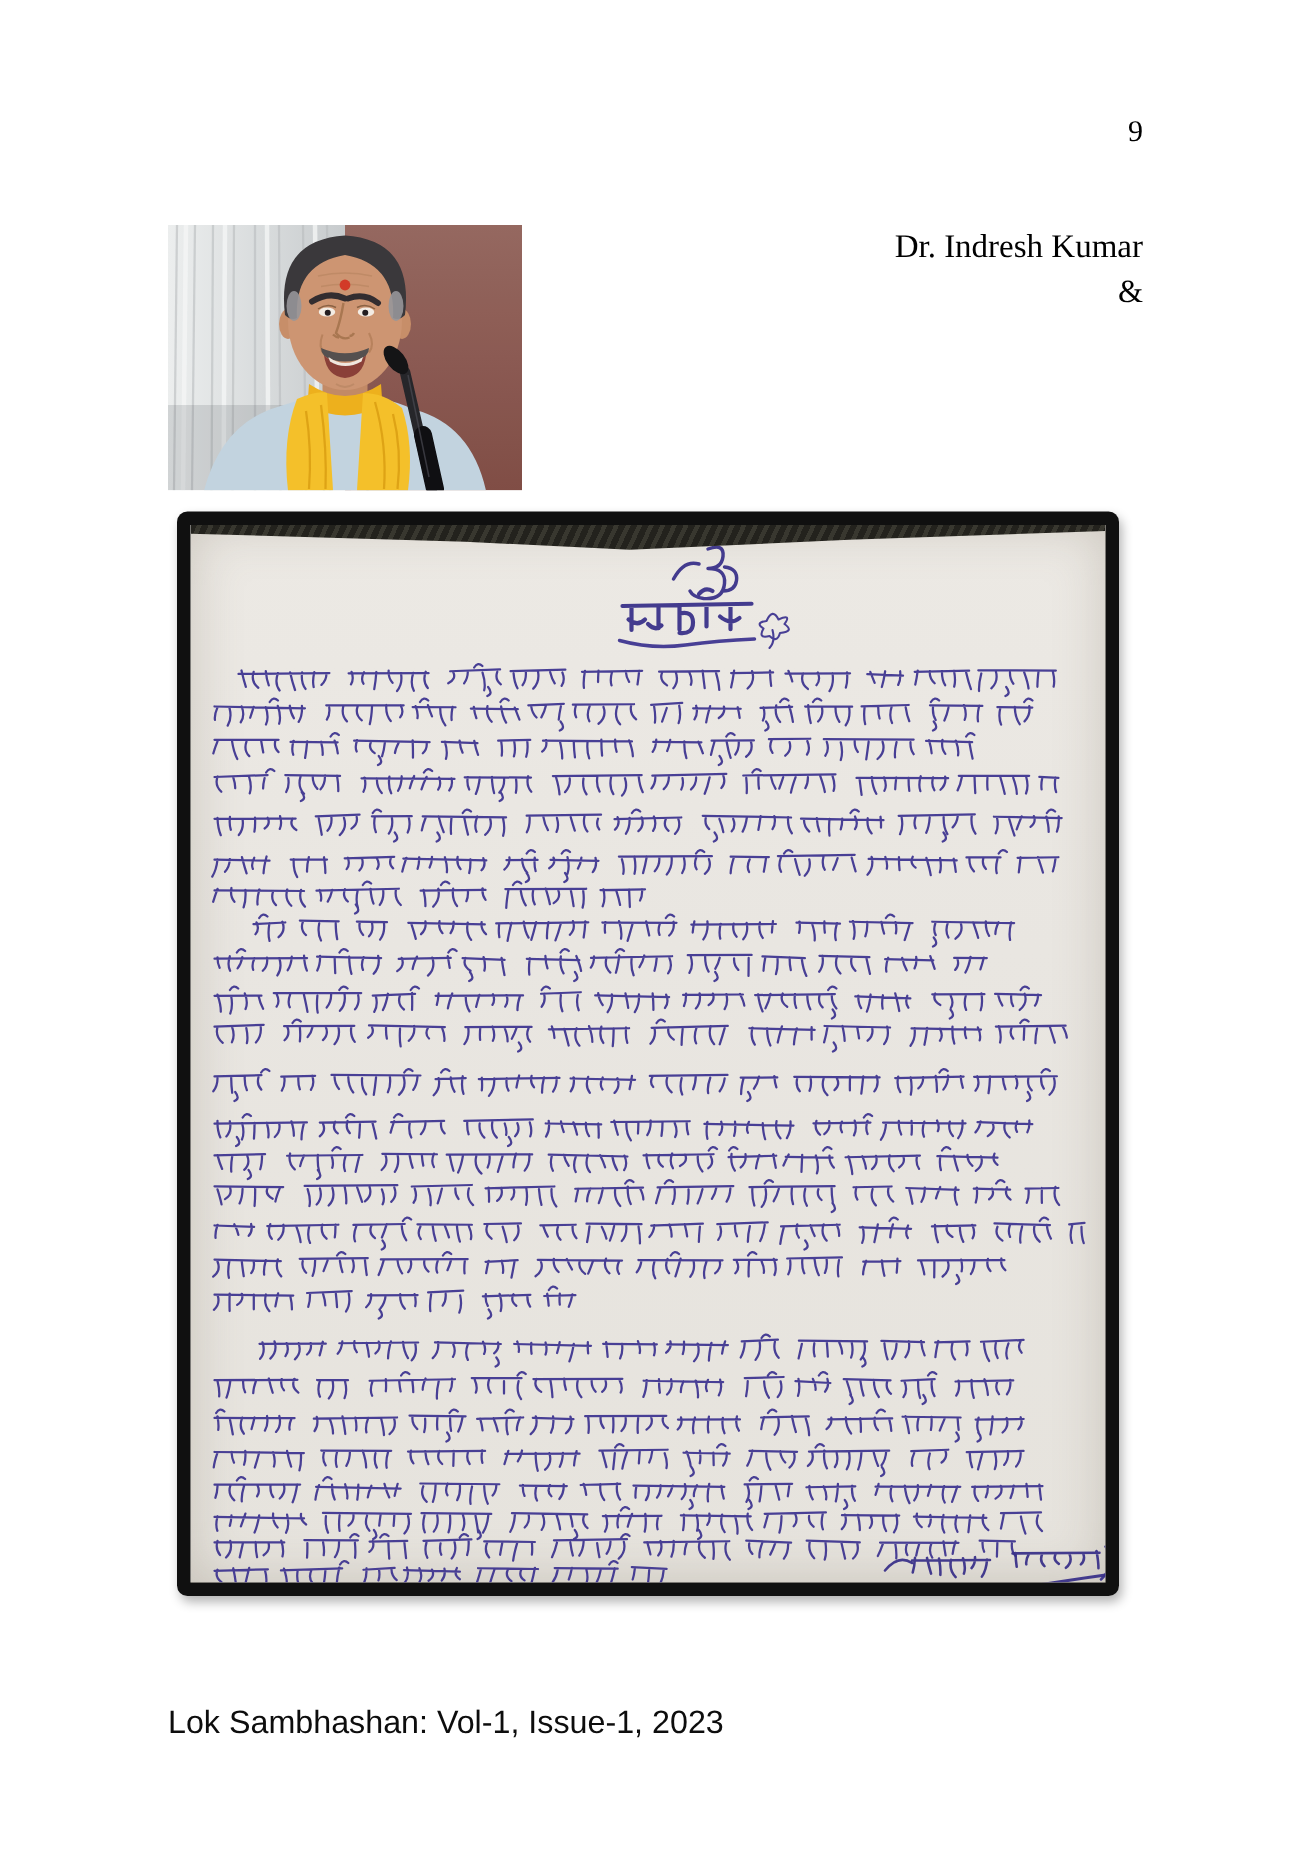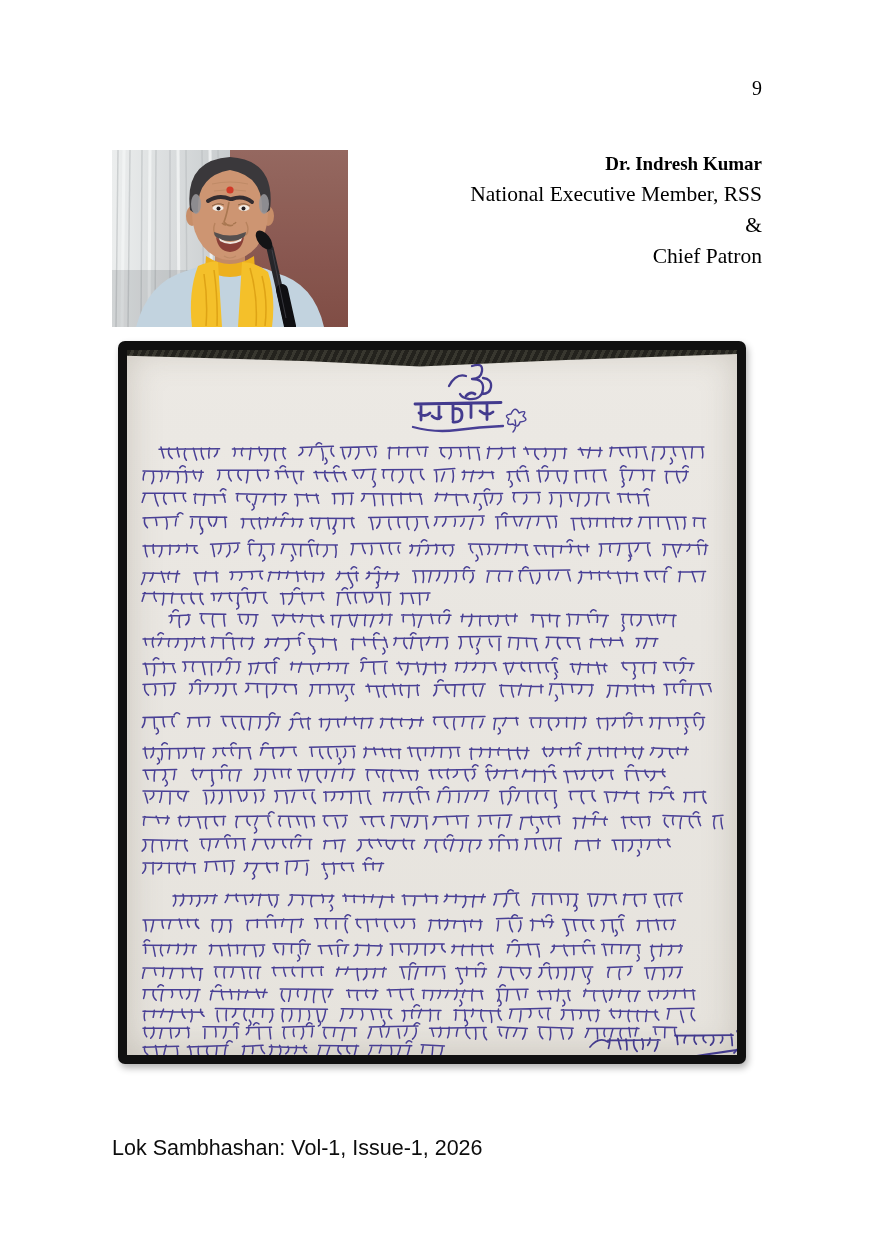--- a/index.html
+++ b/index.html
@@ -12,21 +12,21 @@
   }
   .photo{
     position:absolute;left:112px;top:150px;width:236px;height:177px;margin:0;
     overflow:hidden;
   }
   .photo svg{display:block;}
   .author-block{
     position:absolute;top:148px;right:112px;text-align:right;
     font-size:21.5px;line-height:31px;color:#000;
   }
-  .author-name{font-weight:bold;font-size:19px;}
+  .author-name{font-weight:normal;font-size:22px;}
   .letter{
     position:absolute;left:118px;top:341px;width:628px;height:723px;margin:0;
     background:#101010;border-radius:7px;box-shadow:2px 4px 7px rgba(0,0,0,.3);
     padding:9px;box-sizing:border-box;
   }
   .paper{
     position:relative;width:610px;height:705px;overflow:hidden;
     background:linear-gradient(180deg,#ece9e4 0%,#e9e6e1 40%,#e6e3dd 100%);
     box-shadow:inset 0 0 34px rgba(118,108,88,.28);
   }
@@ -122,23 +122,21 @@
         <path d="M158 98 L176 176" stroke="#26262a" stroke-width="7" stroke-linecap="round"></path>
         <path d="M170 140 L178 176" stroke="#0f0f12" stroke-width="12" stroke-linecap="round"></path>
         <ellipse cx="152" cy="90" rx="11" ry="6" fill="#141416" transform="rotate(52 152 90)"></ellipse>
         <path d="M160 100 L174 168" stroke="#4a4a52" stroke-width="1" opacity="0.7"></path>
       </g>
     </svg>
   </figure>
 
   <div class="author-block">
     <div class="author-name">Dr. Indresh Kumar</div>
-    <div>National Executive Member, RSS</div>
     <div>&amp;</div>
-    <div>Chief Patron</div>
   </div>
 
   <figure class="letter">
     <div class="paper">
       <svg id="letter-svg" width="610" height="705" viewBox="0 0 610 705">
           <path d="M322 36 q7 -13 17 -10 M345 16 q11 -4 10 5 q-1 8 -10 8 q12 0 11 10 q-1 11 -14 10 q-7 -1 -9 -5 M356 28 q9 1 8 9 q-1 7 -9 7 M340 10 q8 -7 17 -1 M349 5 q1.5 0 1.5 1.5" fill="none" stroke="#3a3189" stroke-width="2.3" stroke-linecap="round" stroke-linejoin="round" opacity="0.95" aria-label="ॐ"></path>
           <path d="M288 54 L374 52.5 M294 54 v16 M292 63 q6 5 11 0 M312 53.8 v15 M305 66 q5 5 9 1 M326 53.8 v16 M326 59 q9 -2 9 6 q0 8 -9 7 M344 53.6 v14 M339 46 q4 -5 9 -2 M360 53.5 v16 M353 61 q7 6 13 1" fill="none" stroke="#3a3189" stroke-width="2.8" stroke-linecap="round" stroke-linejoin="round" opacity="0.95" aria-label="सन्देश"></path>
           <path d="M286 77 q22 6 44 3 t46 -4" fill="none" stroke="#3f3690" stroke-width="2.3" stroke-linecap="round" stroke-linejoin="round" opacity="0.95"></path>
           <path d="M384 64 q4 -9 8 -1 q9 -4 4 3 q7 5 -3 6 q-2 7 -7 2 q-8 2 -4 -5 q-6 -4 2 -5 M388 70 q2 8 -2 12" fill="none" stroke="#3f3690" stroke-width="1.4" stroke-linecap="round" stroke-linejoin="round" opacity="0.95"></path>
           <path d="M32.0 99.3 l60.6 -0.6 M34.0 97.0 q1.5 6.6 2.9 10.9 M42.1 97.9 q-2.1 6.4 3.1 10.6 M50.2 97.4 q0.5 5.7 2.0 9.5 M58.3 98.8 q-2.5 6.9 1.1 11.5 M66.4 98.2 q1.6 7.1 3.3 11.8 M74.4 98.3 q-0.9 6.6 2.3 11.0 M82.5 98.1 q-1.3 5.9 -0.4 9.9 M90.6 98.9 q0.2 4.6 -3.3 7.7 M105.4 98.9 l53.3 -0.1 M107.4 97.9 q1.7 5.0 -0.4 8.3 M115.7 98.2 q-2.4 4.5 -0.4 7.6 M123.9 98.0 q-0.5 6.8 -1.4 11.4 M132.1 97.1 q-0.3 4.9 2.6 8.1 M140.3 98.8 q1.3 7.1 -2.6 11.9 M148.5 98.6 q-2.2 7.1 0.4 11.9 M156.8 97.8 q-2.3 6.5 1.4 10.9 M173.1 97.5 l33.3 -1.2 M175.1 98.0 q2.4 4.5 -3.3 7.5 M184.9 97.7 q-0.1 4.7 -2.5 7.9 M194.7 98.4 q2.2 7.1 1.1 11.8 M204.5 97.9 q-1.8 5.0 2.4 8.3 M189.1 95.0 q2.5 -4 5.5 -1 M198.4 108.0 q3.5 4.5 -0.5 6 M213.4 97.4 l36.5 -1.0 M215.4 98.9 q0.4 5.9 2.6 9.9 M223.5 97.3 q0.6 5.7 -2.1 9.5 M231.7 97.8 q1.2 6.8 -3.2 11.3 M239.8 98.1 q1.1 4.5 3.0 7.5 M247.9 98.3 q2.1 5.3 -0.5 8.9 M261.0 97.9 l40.1 -0.7 M263.0 97.2 q-1.3 6.8 -0.7 11.4 M272.0 97.1 q-0.3 4.6 -0.3 7.6 M281.0 98.0 q-1.5 5.4 -0.3 8.9 M290.1 97.3 q0.4 4.4 2.3 7.3 M299.1 97.3 q-0.5 5.4 -1.1 9.0 M312.4 97.8 l40.0 -0.4 M314.4 98.4 q-2.1 5.1 3.3 8.5 M323.4 97.8 q2.4 6.6 -1.5 11.0 M332.4 97.8 q2.5 5.2 1.2 8.7 M341.4 97.1 q0.8 7.0 1.4 11.7 M350.3 98.4 q2.0 6.9 2.2 11.5 M360.4 98.7 l28.0 -0.4 M362.4 97.1 q-0.9 6.7 -2.0 11.2 M374.4 97.4 q2.2 6.9 -3.0 11.6 M386.3 97.1 q0.2 6.1 0.8 10.1 M396.6 99.0 l43.1 -0.1 M398.6 97.2 q2.0 4.3 2.6 7.1 M408.4 98.9 q-2.3 6.2 3.2 10.4 M418.2 98.3 q2.1 5.1 -0.9 8.5 M428.0 98.9 q1.1 7.1 -2.0 11.8 M437.7 98.2 q0.5 6.1 -0.8 10.2 M451.2 99.4 l23.8 1.0 M453.2 97.9 q1.8 4.5 2.9 7.4 M463.1 97.5 q-0.9 6.3 -2.2 10.5 M473.1 97.5 q0.6 5.5 -1.3 9.1 M482.8 97.9 l36.3 -0.8 M484.8 97.1 q-0.7 5.6 -1.6 9.3 M492.9 97.4 q-0.5 4.8 3.2 8.1 M501.0 97.4 q-0.2 5.6 2.1 9.4 M509.0 97.2 q1.3 6.4 0.1 10.6 M517.1 98.4 q1.5 6.6 3.2 11.0 M525.2 96.9 l51.7 0.1 M527.2 99.0 q-1.8 7.0 -1.5 11.7 M536.8 97.2 q2.1 7.0 -2.9 11.7 M546.3 98.3 q-0.0 4.5 2.3 7.5 M555.8 98.2 q2.4 6.5 2.9 10.8 M565.4 97.1 q-0.8 6.5 -0.8 10.8 M574.9 97.7 q1.5 6.1 0.5 10.1 M543.8 108.0 q3.5 4.5 -0.5 6 " fill="none" stroke="#3f3690" stroke-width="1.5" stroke-linecap="round" stroke-linejoin="round" opacity="0.95" aria-label="आज भारत ही नहीं विश्व अशान्ति, हिंसा, प्रदूषण, लिंगभेद व"></path>
@@ -167,15 +165,15 @@
           <path d="M16.0 661.3 l59.7 0.9 M18.0 661.0 q-1.5 5.7 -0.1 9.5 M27.3 660.3 q-0.2 4.2 -1.1 7.0 M36.6 659.1 q-1.8 5.1 -3.0 8.5 M45.8 660.2 q-1.1 6.9 -3.1 11.5 M55.1 659.0 q-0.6 5.6 3.0 9.3 M64.4 659.8 q1.8 7.2 -0.7 12.0 M73.7 659.2 q-0.7 4.3 3.4 7.1 M88.3 658.6 l58.7 0.6 M90.3 660.8 q-0.7 6.6 1.4 11.0 M99.4 660.3 q-0.7 6.2 -0.0 10.3 M108.6 659.8 q0.6 4.4 -3.3 7.3 M117.7 660.5 q-2.1 6.0 1.6 10.0 M126.8 659.4 q-0.7 4.6 -1.0 7.7 M135.9 659.8 q-0.2 4.5 -0.5 7.5 M145.0 660.7 q2.0 6.9 -2.4 11.6 M122.3 670.0 q3.5 4.5 -0.5 6 M154.0 658.8 l46.5 0.5 M156.0 660.3 q-1.8 6.8 0.2 11.3 M164.5 660.4 q1.2 6.4 -2.3 10.7 M173.0 660.1 q0.6 6.9 -1.0 11.5 M181.5 659.4 q2.1 6.4 0.0 10.6 M190.0 660.5 q1.2 6.6 1.8 11.1 M198.5 660.4 q-0.6 6.8 -3.5 11.3 M191.9 670.0 q3.5 4.5 -0.5 6 M214.3 658.8 l50.2 0.8 M216.3 659.6 q-0.4 7.0 -3.1 11.6 M225.5 660.1 q0.8 4.9 -2.7 8.2 M234.8 659.8 q2.3 6.1 -0.7 10.1 M244.0 659.8 q2.0 5.9 2.4 9.8 M253.2 659.7 q1.3 4.8 1.5 8.0 M262.5 660.0 q-2.2 5.2 2.2 8.7 M256.2 670.0 q3.5 4.5 -0.5 6 M274.9 660.7 l39.1 -0.2 M276.9 660.3 q2.0 6.5 -0.6 10.8 M285.6 659.7 q-1.6 5.1 -0.6 8.6 M294.4 659.2 q-2.1 5.1 -2.9 8.6 M303.2 659.3 q0.8 7.1 -0.4 11.8 M311.9 660.7 q-1.5 5.3 -0.5 8.8 M286.9 657.0 q2.5 -4 5.5 -1 M326.9 660.2 l46.6 0.7 M328.9 659.7 q0.3 6.2 -0.5 10.4 M337.4 660.0 q1.6 6.3 0.3 10.5 M345.9 659.1 q0.9 4.5 -1.4 7.5 M354.4 659.8 q-1.8 7.0 1.7 11.6 M363.0 660.6 q2.1 7.1 1.6 11.9 M371.5 659.1 q-1.1 6.5 2.9 10.9 M338.9 670.0 q3.5 4.5 -0.5 6 M382.8 659.2 l40.8 -0.9 M384.8 660.3 q-1.3 4.8 -2.2 7.9 M394.0 660.8 q-0.1 6.6 -1.4 10.9 M403.2 659.4 q2.1 4.9 -1.1 8.1 M412.4 660.6 q-0.6 4.3 3.0 7.2 M421.5 659.4 q-1.5 6.1 0.1 10.2 M434.3 660.1 l38.2 0.3 M436.3 659.7 q1.9 5.8 -2.1 9.7 M444.9 659.9 q1.4 6.1 1.3 10.2 M453.4 660.5 q2.1 4.9 -0.5 8.1 M461.9 660.5 q-0.5 6.1 1.8 10.2 M470.5 659.7 q1.8 7.1 -1.5 11.9 M482.3 661.1 l48.3 0.8 M484.3 659.1 q-1.4 5.4 3.2 9.0 M493.2 660.0 q1.0 4.6 -1.0 7.6 M502.0 660.0 q-2.1 7.0 0.5 11.7 M510.9 660.5 q-2.1 6.4 0.4 10.7 M519.8 660.2 q-0.7 6.8 -1.2 11.3 M528.6 660.0 q-1.9 6.1 3.3 10.1 M540.3 658.8 l26.7 -0.5 M542.3 659.1 q-1.1 6.0 -2.0 9.9 M553.6 661.0 q1.2 6.8 3.0 11.4 M565.0 660.2 q-2.5 6.3 2.7 10.5 " fill="none" stroke="#3f3690" stroke-width="1.5" stroke-linecap="round" stroke-linejoin="round" opacity="0.95" aria-label="Training से प्राइवेट रोजगार को असीम बढ़ावा दिया है। घोटाला"></path>
           <path d="M16.0 678.3 l46.5 0.0 M18.0 677.2 q-1.6 5.7 1.7 9.5 M26.5 677.2 q1.8 6.6 -2.8 11.1 M35.0 678.5 q-1.3 5.9 -2.2 9.8 M43.5 678.0 q-0.1 6.1 0.9 10.1 M52.0 678.7 q1.4 4.9 -3.3 8.1 M60.5 677.1 q2.0 6.3 0.8 10.5 M75.9 676.7 l35.7 0.2 M77.9 678.7 q0.1 5.8 -0.2 9.7 M88.4 678.2 q1.0 5.1 0.4 8.6 M99.0 677.3 q0.3 6.5 -2.7 10.8 M109.6 678.5 q0.6 6.0 0.1 10.0 M106.5 675.0 q2.5 -4 5.5 -1 M119.4 677.7 l25.1 -0.4 M121.4 677.3 q1.7 4.4 -2.2 7.3 M131.9 677.4 q0.2 7.0 0.6 11.7 M142.5 677.4 q0.7 6.9 1.2 11.4 M126.5 675.0 q2.5 -4 5.5 -1 M155.3 677.2 l32.0 -0.9 M157.3 678.4 q-1.6 6.0 0.6 10.1 M166.7 678.9 q-0.9 4.6 0.5 7.6 M176.0 677.9 q1.7 6.7 -1.9 11.1 M185.4 677.1 q0.3 5.8 -1.0 9.6 M179.5 675.0 q2.5 -4 5.5 -1 M195.8 677.6 l33.8 0.4 M197.8 678.2 q-2.3 6.0 1.3 10.1 M207.8 678.8 q-0.9 4.6 -1.4 7.7 M217.7 678.9 q-2.0 6.9 -2.6 11.5 M227.6 678.1 q0.4 5.0 -0.0 8.3 M242.3 676.9 l48.7 -0.8 M244.3 678.5 q-1.3 5.7 -3.3 9.6 M253.2 678.2 q0.7 5.3 1.7 8.8 M262.1 677.7 q-0.3 5.6 -2.9 9.4 M271.1 678.7 q0.7 5.6 1.5 9.4 M280.0 677.7 q-0.1 4.8 -2.6 8.1 M288.9 677.9 q1.6 6.7 -3.4 11.2 M287.2 675.0 q2.5 -4 5.5 -1 M302.5 678.3 l56.7 -0.8 M304.5 678.1 q1.4 4.9 2.1 8.1 M313.3 677.3 q1.9 5.8 -1.5 9.7 M322.1 677.3 q0.4 6.3 -1.5 10.5 M330.9 678.3 q-1.6 4.7 -1.5 7.9 M339.6 677.8 q-2.2 6.4 3.3 10.7 M348.4 678.4 q0.9 6.5 0.2 10.8 M357.2 678.3 q-1.9 6.9 2.4 11.5 M370.5 677.1 l29.9 1.3 M372.5 678.9 q-0.7 4.2 2.1 7.0 M381.1 678.8 q-2.1 5.7 -1.8 9.5 M389.8 678.7 q-1.6 4.6 -3.3 7.7 M398.4 678.5 q0.3 6.3 -2.8 10.6 M410.8 677.1 l35.4 1.2 M412.8 678.2 q-1.2 6.3 3.0 10.6 M423.3 678.3 q1.0 6.9 -0.5 11.5 M433.8 677.9 q1.5 6.7 2.6 11.2 M444.3 678.3 q2.0 6.4 -2.6 10.7 M459.7 678.4 l52.3 0.1 M461.7 678.9 q-1.7 5.0 -3.5 8.4 M469.8 678.6 q1.1 6.2 0.7 10.4 M477.8 678.7 q-1.8 4.8 0.1 8.0 M485.9 678.9 q-1.6 4.9 -2.1 8.2 M493.9 679.0 q-2.1 5.6 0.6 9.4 M502.0 677.6 q0.7 5.6 1.4 9.3 M510.0 677.6 q-1.6 5.0 -1.9 8.3 M526.1 677.1 l23.5 0.5 M528.1 677.3 q-0.4 4.3 1.0 7.2 M537.9 678.6 q-0.2 5.5 -0.3 9.2 M547.6 679.0 q-0.5 5.0 2.4 8.3 " fill="none" stroke="#3f3690" stroke-width="1.5" stroke-linecap="round" stroke-linejoin="round" opacity="0.95" aria-label="मुक्त केन्द्र सरकार ने भ्रष्टाचार पर लगाम लगाई है। पत्रिका के"></path>
           <path d="M16.0 697.2 l35.6 -1.0 M18.0 696.5 q-2.0 4.9 2.7 8.2 M28.5 695.5 q1.5 7.0 1.9 11.7 M39.1 695.3 q-1.6 6.5 -2.6 10.9 M49.6 696.6 q1.8 6.5 0.4 10.8 M60.3 696.9 l40.8 -1.3 M62.3 695.7 q2.1 6.2 1.9 10.4 M71.5 696.6 q-0.9 5.4 0.4 9.0 M80.7 696.6 q-2.5 5.4 0.9 9.1 M90.0 696.1 q-0.4 6.4 -1.3 10.6 M99.2 695.0 q-1.6 6.8 -1.7 11.4 M99.7 693.0 q2.5 -4 5.5 -1 M69.6 706.0 q3.5 4.5 -0.5 6 M115.3 696.5 l20.8 -1.2 M117.3 695.5 q0.4 6.8 -2.4 11.3 M125.7 696.5 q0.7 4.2 -0.4 7.1 M134.0 696.1 q0.0 4.4 3.5 7.3 M121.2 706.0 q3.5 4.5 -0.5 6 M142.3 696.7 l37.3 1.1 M144.3 695.0 q2.1 6.9 -2.7 11.4 M152.6 695.4 q2.4 5.5 0.1 9.2 M161.0 696.4 q2.2 4.4 -2.3 7.4 M169.3 695.8 q0.9 4.8 -1.8 7.9 M177.6 695.3 q-2.5 4.5 2.0 7.5 M191.7 695.5 l40.0 0.5 M193.7 695.8 q-1.7 6.4 -3.2 10.6 M202.6 696.4 q-2.0 6.0 -3.2 10.0 M211.6 696.3 q-2.2 4.7 2.4 7.8 M220.6 696.2 q-2.2 4.5 2.1 7.4 M229.6 695.2 q-1.1 6.3 -2.4 10.5 M242.8 695.4 l42.0 0.4 M244.8 696.5 q-0.8 4.9 -3.3 8.2 M254.3 695.2 q-0.9 4.7 -2.1 7.8 M263.9 696.3 q1.5 5.6 0.0 9.4 M273.4 696.9 q-1.0 5.4 -3.1 9.0 M282.9 695.5 q-1.4 6.9 -3.2 11.5 M279.2 693.0 q2.5 -4 5.5 -1 M294.2 694.7 l23.2 1.2 M296.2 695.9 q-0.5 4.3 -1.4 7.1 M305.8 696.7 q-0.4 7.2 -1.3 12.0 M315.4 696.9 q-0.4 6.4 -3.3 10.7 " fill="none" stroke="#3f3690" stroke-width="1.5" stroke-linecap="round" stroke-linejoin="round" opacity="0.95" aria-label="लिए कार्यकर्ताओं को धन्यवाद एवं बधाई।"></path>
           <path d="M463 697 q9 -11 18 -5 M481.0 690.3 l52.0 -0.3 M483.0 688.5 q-0.3 5.9 -1.5 9.8 M491.0 688.6 q1.4 6.3 2.7 10.5 M499.0 689.0 q1.2 6.5 0.9 10.9 M507.0 689.9 q-1.4 6.9 3.1 11.5 M515.0 688.8 q2.1 6.2 0.6 10.3 M523.0 688.1 q0.3 4.4 -2.3 7.3 M531.0 689.8 q-0.4 6.8 -3.4 11.3 M548.0 685.6 l58.0 -0.4 M550.0 685.3 q0.2 5.5 0.8 9.2 M559.0 685.7 q-2.3 4.3 -1.8 7.2 M568.0 685.5 q-2.4 5.2 1.3 8.6 M577.0 685.6 q-2.5 4.2 1.9 7.0 M586.0 686.0 q2.3 5.5 -2.4 9.2 M595.0 685.3 q1.9 4.6 -1.4 7.6 M604.0 684.0 q1.3 6.9 1.3 11.5 M610 681 q7 13 -3 22 " fill="none" stroke="#3a3189" stroke-width="1.7" stroke-linecap="round" stroke-linejoin="round" opacity="0.95" aria-label="इन्द्रेश कुमार"></path>
           <path d="M470 707 q36 9 74 3 t66 -10" fill="none" stroke="#3a3189" stroke-width="2" stroke-linecap="round" stroke-linejoin="round" opacity="0.95"></path>
         </svg>
       <div class="paper-edge"></div>
     </div>
   </figure>
 
-  <div class="footer">Lok Sambhashan: Vol-1, Issue-1, 2026</div>
+  <div class="footer">Lok Sambhashan: Vol-1, Issue-1, 2023</div>
 
 </div>
 
 </body></html>

